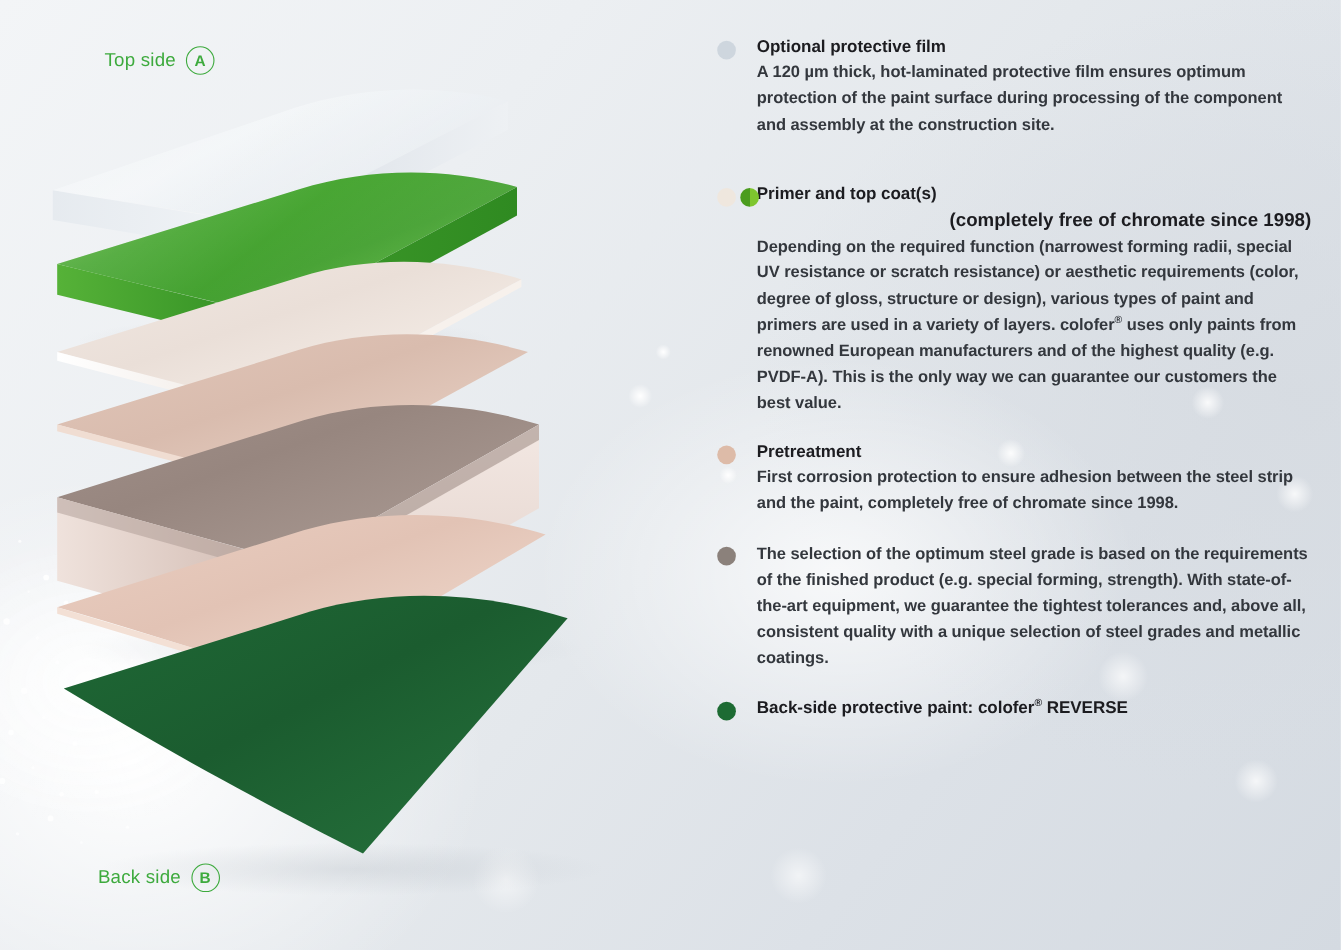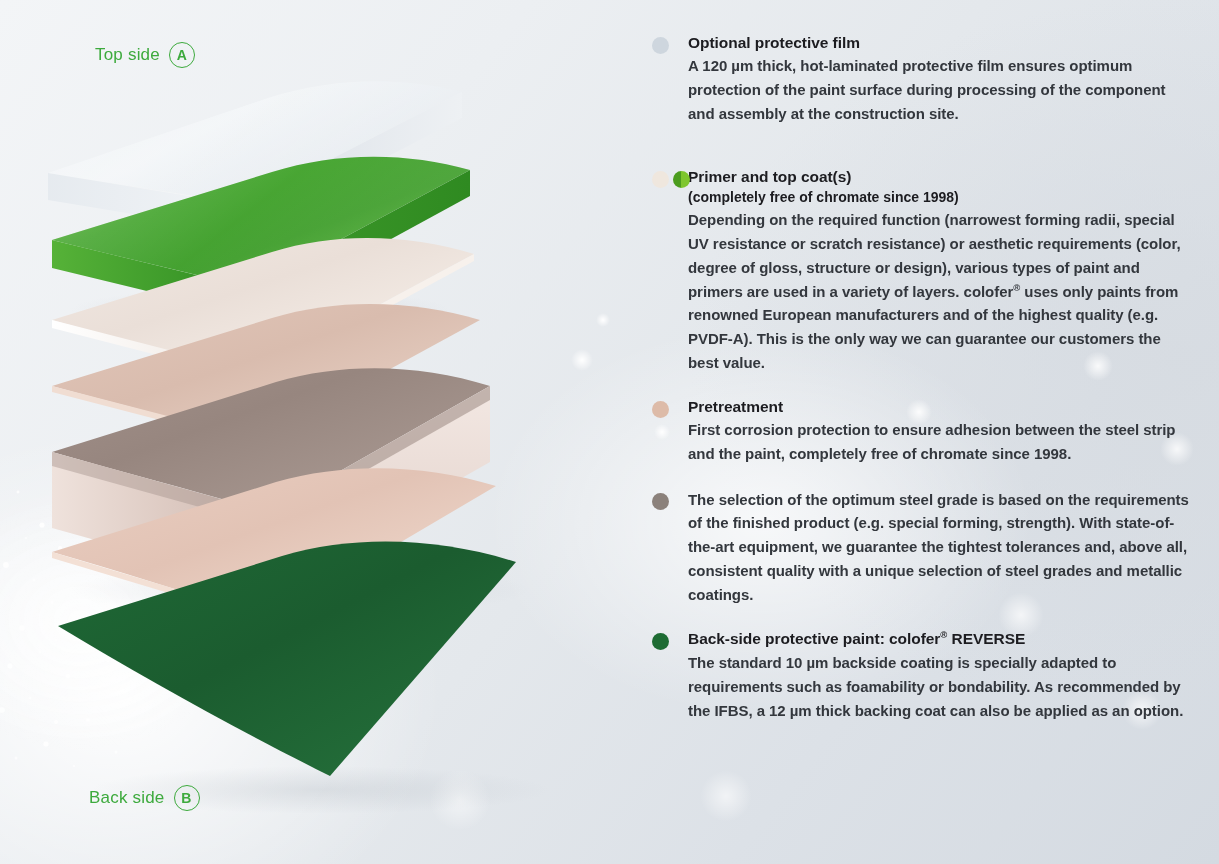--- a/index.html
+++ b/index.html
@@ -100,25 +100,26 @@
   .legend-title {
     font-size: 15.5px;
     font-weight: 700;
     color: #1c1c20;
     line-height: 1.38;
     margin: 0 0 1px 0;
     letter-spacing: -0.05px;
   }
   .legend-title .sup { font-size: 9.5px; vertical-align: super; font-weight: 700; }
   .legend-subtitle {
-    font-size: 14px;
+    font-size: 17px;
     font-weight: 700;
     color: #1c1c20;
     line-height: 1.38;
     margin: 0 0 1px 0;
+    text-align: right;
   }
   .legend-body {
     font-size: 15px;
     font-weight: 700;
     color: #33373d;
     line-height: 1.585;
     margin: 0;
     letter-spacing: -0.05px;
   }
   .legend-body .sup { font-size: 9.5px; vertical-align: super; }
@@ -389,17 +390,16 @@
       <p class="legend-body">The selection of the optimum steel grade is based on the requirements of the finished product (e.g. special forming, strength). With state-of-the-art equipment, we guarantee the tightest tolerances and, above all, consistent quality with a unique selection of steel grades and metallic coatings.</p>
     </div>
 
     <div class="legend-item" id="item-backside">
       <div class="dots">
         <span class="dot" style="background:#1d6b33;"></span>
       </div>
       <p class="legend-title">
         <span>Back-side protective paint: colofer</span><span class="sup">®</span><span> REVERSE</span>
       </p>
-      <p class="legend-body">The standard 10 µm backside coating is specially adapted to requirements such as foamability or bondability. As recommended by the IFBS, a 12 µm thick backing coat can also be applied as an option.</p>
     </div>
 
   </div>
 </div>
 
 </body></html>

